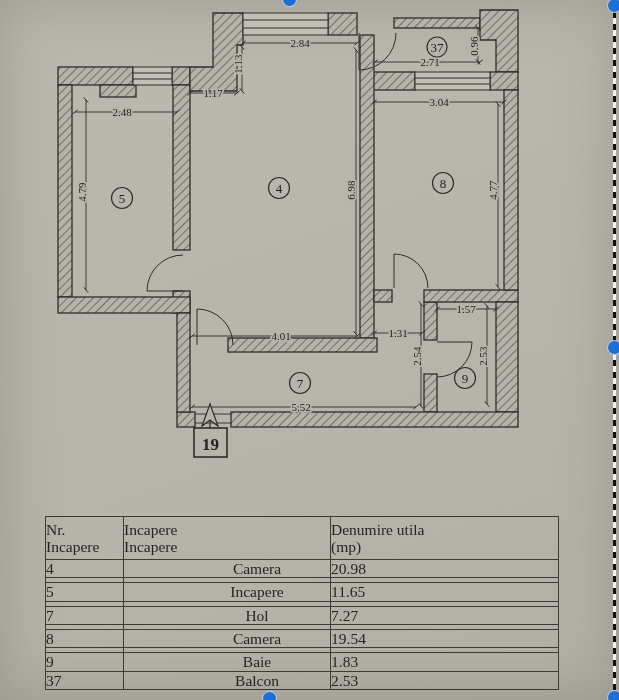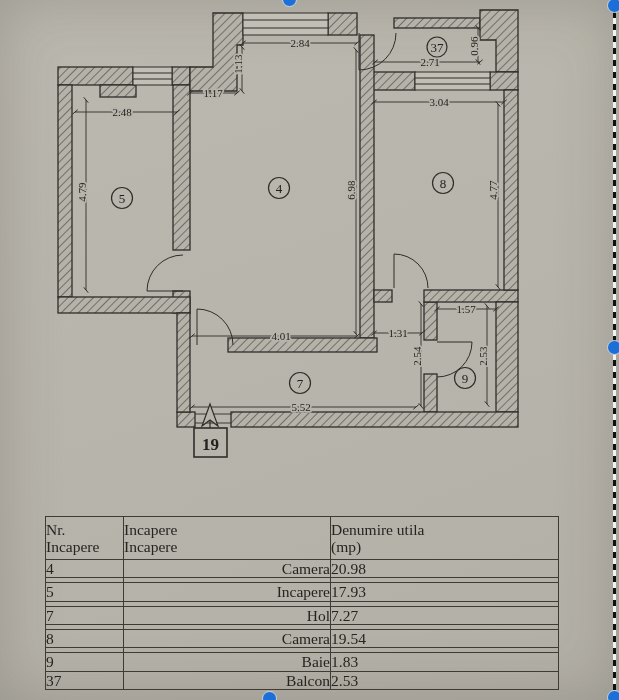--- a/index.html
+++ b/index.html
@@ -21,21 +21,21 @@
     font-family:"Liberation Serif",serif;font-size:15.5px;color:#262420;
   }
   .area-table td,.area-table th{
     border:1.4px solid #3e3b35;padding:0;text-align:left;
     font-weight:normal;line-height:1.12;overflow:hidden;white-space:nowrap;
   }
   .area-table tr.hdr th{height:42px;vertical-align:middle;}
   .area-table tr.row td{height:15px;}
   .area-table tr.sp td{height:4px;}
   .area-table tr.merge td{height:16px;}
-  .area-table td.nm{text-align:right;padding-left:60px;}
+  .area-table td.nm{text-align:center;padding-left:60px;}
   
   .crop-edge{
     position:absolute;left:613px;top:0;width:3px;height:700px;
     background:repeating-linear-gradient(to bottom,#101010 0 6px,#f2f2f0 6px 12px);
     cursor:ew-resize;
   }
   .crop-handle{
     position:absolute;width:15px;height:15px;border-radius:50%;
     background:#1b6fd6;border:1px solid #cdd6e0;box-sizing:border-box;cursor:grab;
   }
@@ -236,21 +236,21 @@
     <td>20.98</td>
   </tr>
   <tr class="sp">
         <td></td>
         <td></td>
         <td></td>
       </tr>
   <tr class="row">
     <td>5</td>
     <td class="nm">Incapere</td>
-    <td>17.93</td>
+    <td>11.65</td>
   </tr>
   <tr class="sp">
         <td></td>
         <td></td>
         <td></td>
       </tr>
   <tr class="row">
     <td>7</td>
     <td class="nm">Hol</td>
     <td>7.27</td>

